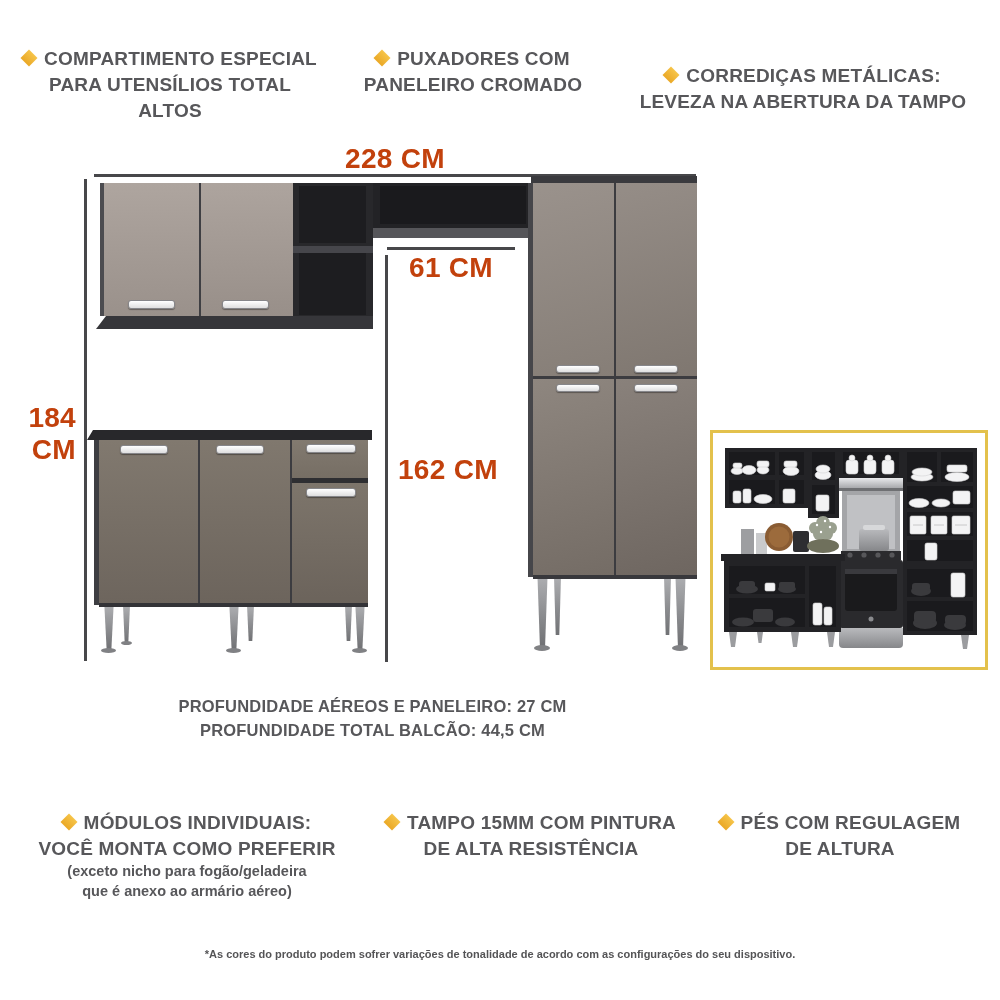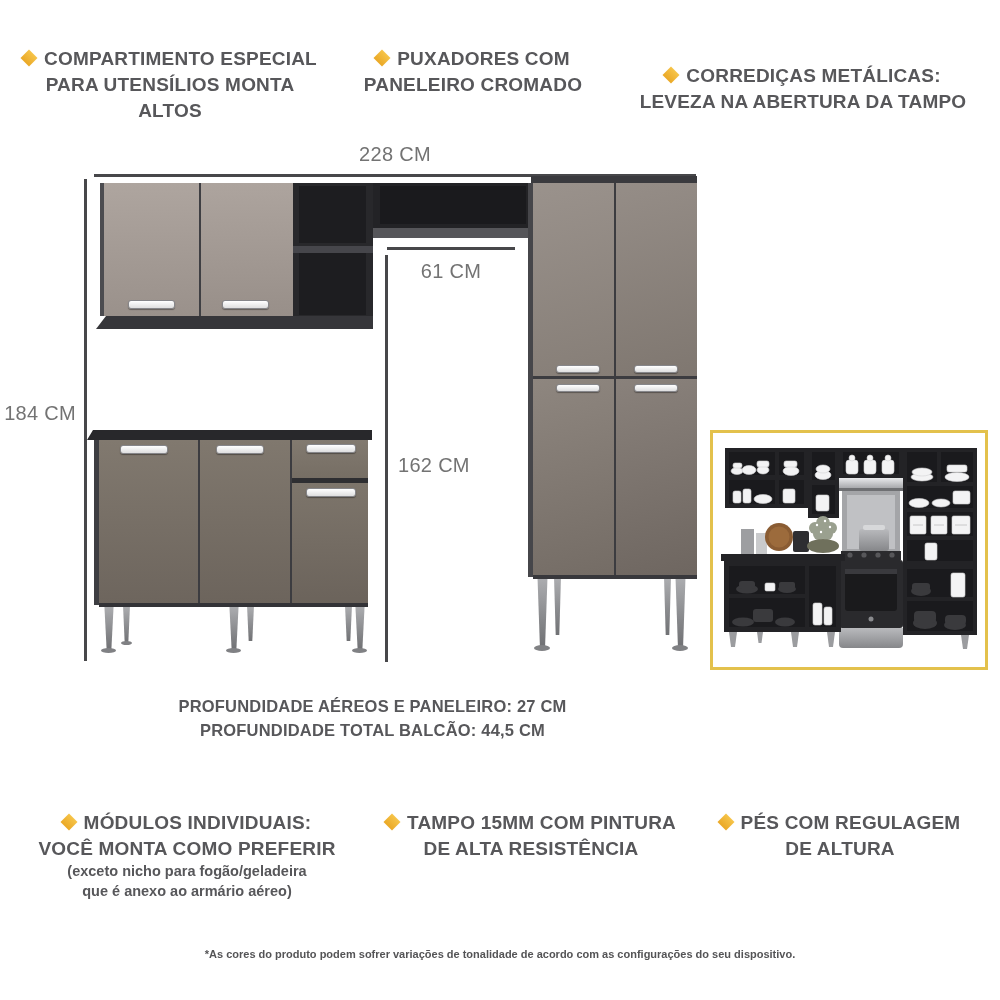--- a/index.html
+++ b/index.html
@@ -7,21 +7,21 @@
   .canvas{position:relative;width:1000px;height:717px;background:#fff;}
   .abs{position:absolute;}
   
   .feature{position:absolute;text-align:center;color:#57575a;font-weight:bold;
            font-size:19px;line-height:26px;letter-spacing:.2px;}
   .feature .note{font-size:14.5px;line-height:19.5px;letter-spacing:0;}
   .diamond{display:inline-block;width:12px;height:12px;margin:0 9px 1px 0;
            background:linear-gradient(180deg,#f6c449 0%,#eaa826 100%);
            transform:rotate(45deg);vertical-align:baseline;}
   
-  .dim-label{position:absolute;color:#737373;font-weight:normal;font-size:20px;letter-spacing:.3px;}
+  .dim-label{position:absolute;color:#c2410c;font-weight:bold;font-size:28px;letter-spacing:.3px;}
   .dline{position:absolute;background:#47474a;}
   
   .dark{background:#28282b;}
   .handle{position:absolute;height:7px;border-radius:3px;
           background:linear-gradient(180deg,#ffffff 0%,#dededf 100%);
           border:1px solid #86868a;box-shadow:0 1px 1px rgba(0,0,0,.35);}
   .leg{position:absolute;background:linear-gradient(180deg,#abacaf 0%,#707174 100%);
        clip-path:polygon(12% 0,88% 0,70% 100%,30% 100%);}
   .foot{position:absolute;border-radius:50%;background:#808184;}
   
@@ -33,21 +33,21 @@
   .inset{position:absolute;left:710px;top:430px;width:272px;height:234px;
          border:3px solid #e3c14c;background:#fff;}
 </style>
 </head>
 <body>
 
 <div class="canvas">
 
   <div class="feature" style="left:15px;top:46px;width:310px;">
     <div><span class="diamond"></span><span>COMPARTIMENTO ESPECIAL</span></div>
-    <div>PARA UTENSÍLIOS MONTA ALTOS</div>
+    <div>PARA UTENSÍLIOS TOTAL ALTOS</div>
   </div>
   <div class="feature" style="left:343px;top:46px;width:260px;">
     <div><span class="diamond"></span><span>PUXADORES COM</span></div>
     <div>PANELEIRO CROMADO</div>
   </div>
   <div class="feature" style="left:638px;top:46px;width:330px;margin-top:17px;">
     <div><span class="diamond"></span><span>CORREDIÇAS METÁLICAS:</span></div>
     <div>LEVEZA NA ABERTURA DA TAMPO</div>
   </div>
 
@@ -113,21 +113,21 @@
   <div class="leg" style="left:344px;top:607px;width:9px;height:34px;"></div>
   <div class="leg" style="left:103px;top:607px;width:12px;height:42px;"></div>
   <div class="leg" style="left:228px;top:607px;width:12px;height:42px;"></div>
   <div class="leg" style="left:354px;top:607px;width:12px;height:42px;"></div>
   <div class="foot" style="left:101px;top:648px;width:15px;height:5px;"></div>
   <div class="foot" style="left:226px;top:648px;width:15px;height:5px;"></div>
   <div class="foot" style="left:352px;top:648px;width:15px;height:5px;"></div>
   <div class="foot" style="left:121px;top:641px;width:11px;height:4px;"></div>
 
   <div class="dline" style="left:387px;top:247px;width:128px;height:3px;"></div>
-  <div class="dim-label" style="left:395px;top:252px;width:112px;text-align:center;margin-top:8px;">61 CM</div>
+  <div class="dim-label" style="left:395px;top:252px;width:112px;text-align:center;">61 CM</div>
   <div class="dline" style="left:385px;top:255px;width:3px;height:407px;"></div>
   <div class="dim-label" style="left:398px;top:454px;">162 CM</div>
 
   <div class="inset">
     <svg width="272" height="234" viewBox="0 0 272 234">
       <defs>
         <linearGradient id="silver" x1="0" y1="0" x2="0" y2="1">
           <stop offset="0" stop-color="#e9eaec"></stop>
             <stop offset="1" stop-color="#9b9c9f"></stop>
         </linearGradient>

